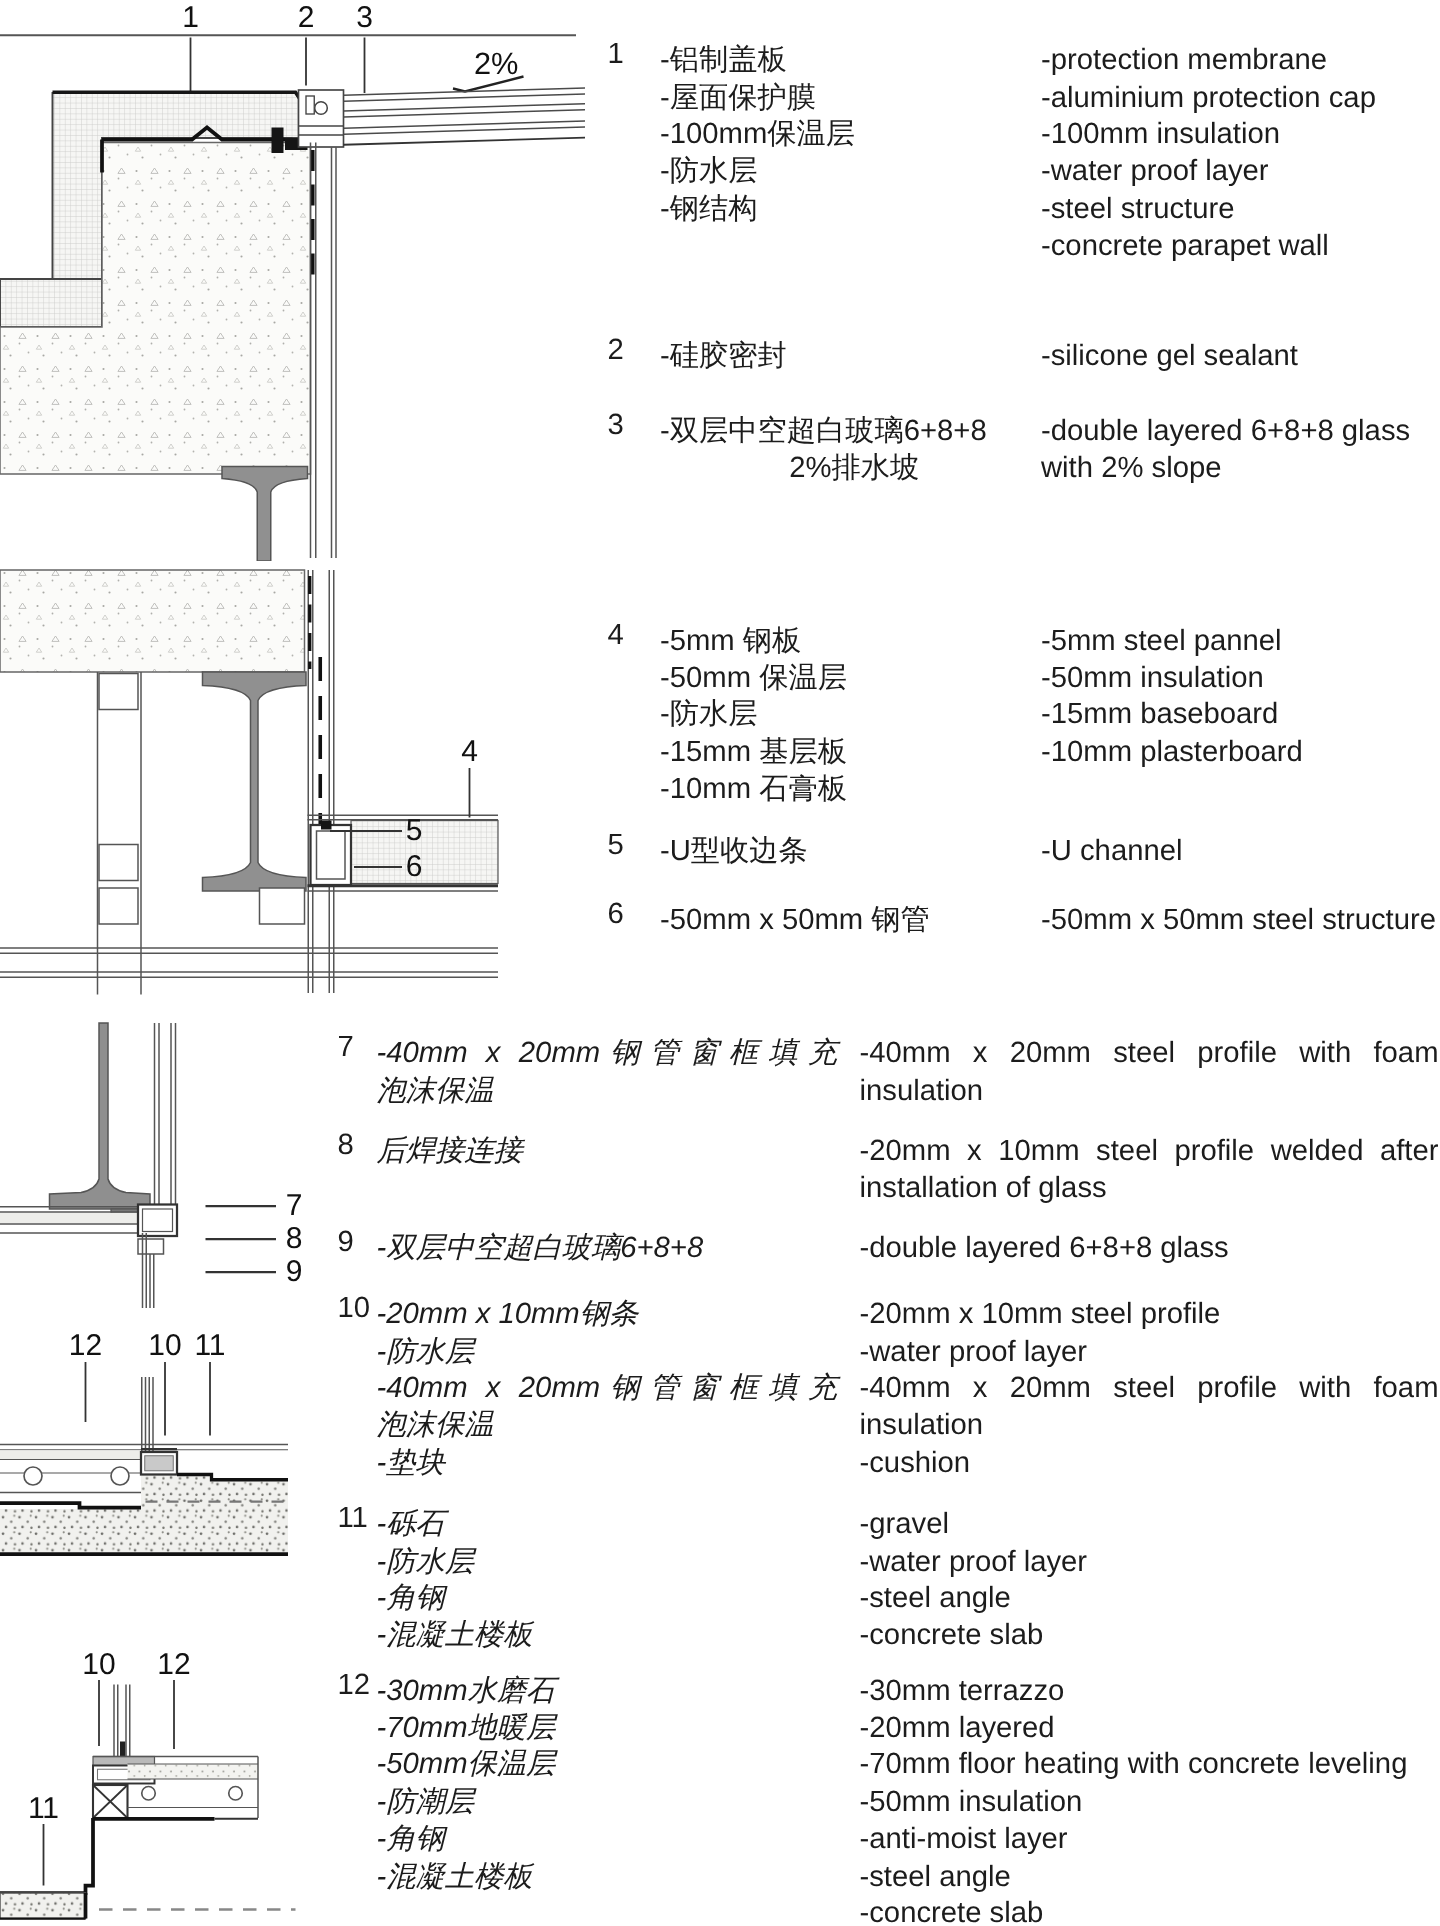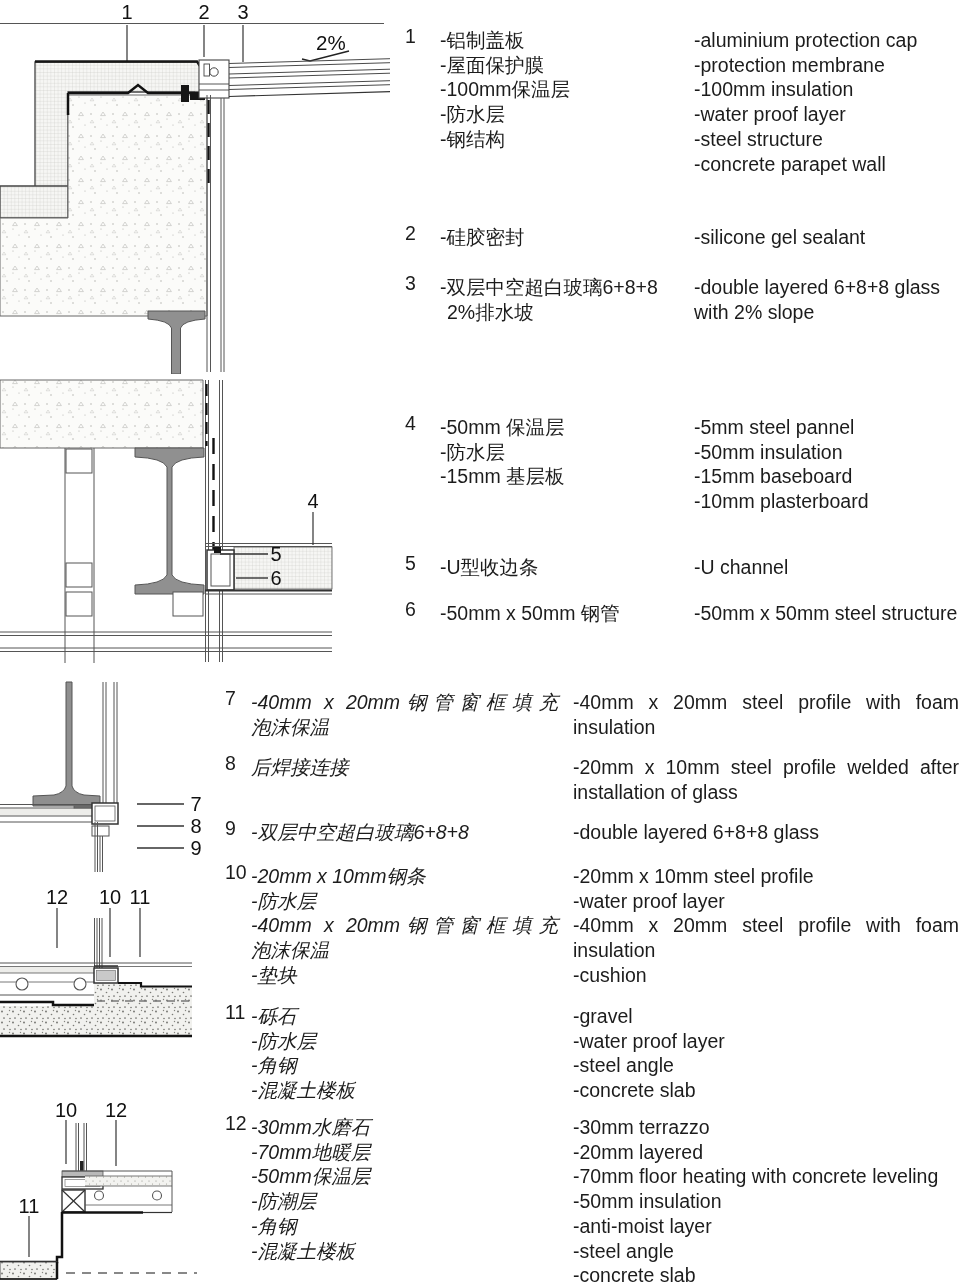--- a/index.html
+++ b/index.html
@@ -11,21 +11,21 @@
   .li .num{position:absolute;top:0;}
   .li .zh,.li .en{position:absolute;top:4px;}
   .li.a .num{left:405px;}
   .li.a .zh{left:440px;width:252px;}
   .li.a .en{left:694px;width:266px;}
   .li.b .num{left:225px;}
   .li.b .zh{left:251px;width:307px;font-style:italic;}
   .li.b .en{left:573px;width:386px;}
   .ln{white-space:nowrap;}
   .ln.j{white-space:nowrap;text-align:justify;text-align-last:justify;}
-  .ln.ind{padding-left:7px;}
+  .ln.ind{padding-left:7px;text-align:center;}
   
   .co{position:absolute;width:40px;margin-left:-20px;text-align:center;
       font-size:20px;line-height:22px;color:#111;}
   .slope{position:absolute;font-size:20.5px;color:#111;}
 </style>
 </head>
 <body>
 
 <div class="page">
 
@@ -282,22 +282,22 @@
   <div class="li a" style="top:24px">
     <div class="num">1</div>
     <div class="zh">
       <div class="ln">-铝制盖板</div>
         <div class="ln">-屋面保护膜</div>
       <div class="ln">-100mm保温层</div>
         <div class="ln">-防水层</div>
         <div class="ln">-钢结构</div>
     </div>
     <div class="en">
-      <div class="ln">-aluminium protection cap</div>
-        <div class="ln">-protection membrane</div>
+      <div class="ln">-protection membrane</div>
+        <div class="ln">-aluminium protection cap</div>
       <div class="ln">-100mm insulation</div>
         <div class="ln">-water proof layer</div>
       <div class="ln">-steel structure</div>
         <div class="ln">-concrete parapet wall</div>
     </div>
   </div>
 
   <div class="li a" style="top:221px">
     <div class="num">2</div>
     <div class="zh">
@@ -316,23 +316,25 @@
     </div>
     <div class="en">
       <div class="ln">-double layered 6+8+8 glass</div>
         <div class="ln">with 2% slope</div>
     </div>
   </div>
 
   <div class="li a" style="top:411px">
     <div class="num">4</div>
     <div class="zh">
+      <div class="ln">-5mm 钢板</div>
         <div class="ln">-50mm 保温层</div>
       <div class="ln">-防水层</div>
         <div class="ln">-15mm 基层板</div>
+      <div class="ln">-10mm 石膏板</div>
     </div>
     <div class="en">
       <div class="ln">-5mm steel pannel</div>
         <div class="ln">-50mm insulation</div>
         <div class="ln">-15mm baseboard</div>
       <div class="ln">-10mm plasterboard</div>
     </div>
   </div>
 
   <div class="li a" style="top:551px">

